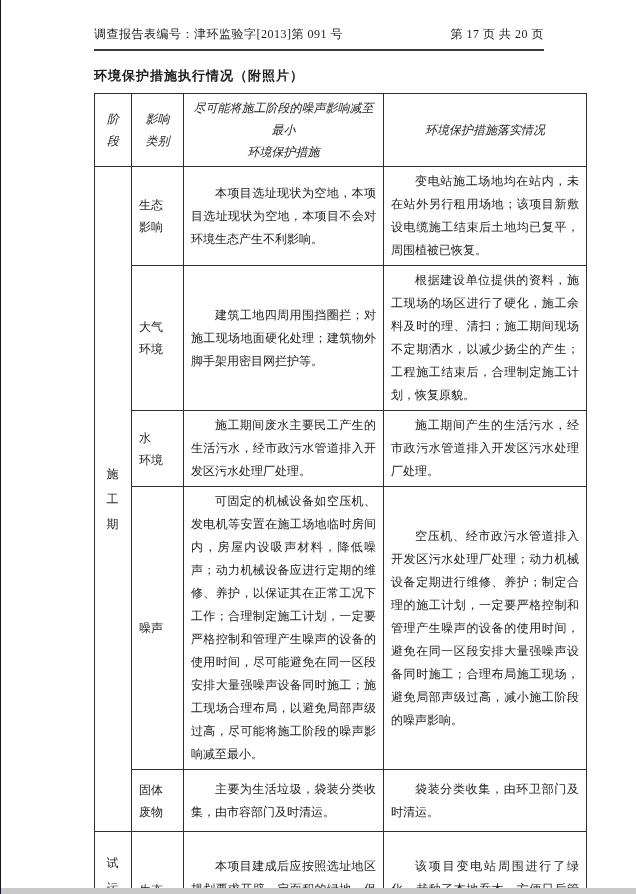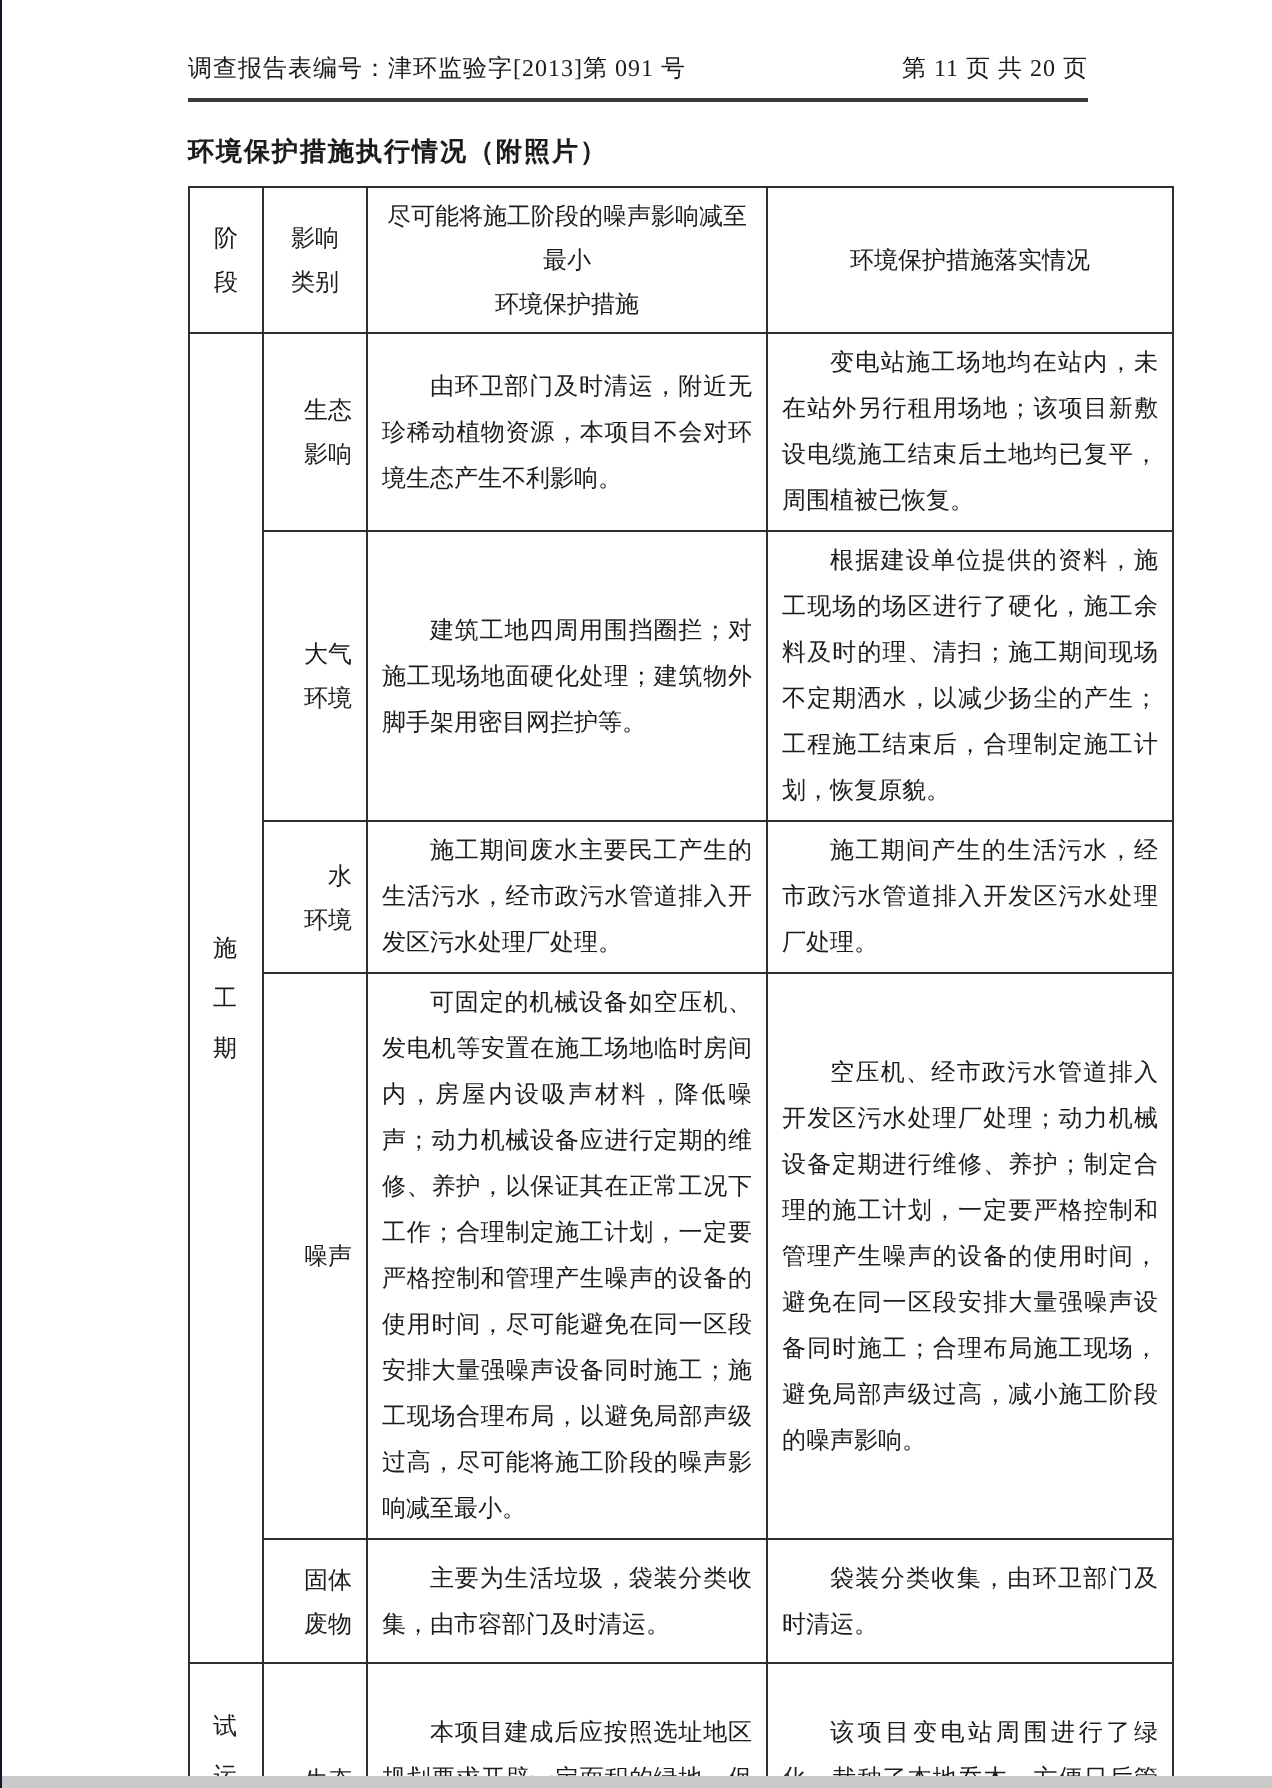--- a/index.html
+++ b/index.html
@@ -56,69 +56,69 @@
     text-align:center;
     line-height:22px;
   }
   td.stage-cell{
     text-align:center;
     line-height:25px;
     white-space:pre-line;
     letter-spacing:1px;
   }
   td.cat-cell{
-    text-align:right;
+    text-align:left;
     line-height:22px;
     white-space:pre-line;
   }
   td.body-text{
     text-align:justify;
     line-height:23px;
     text-indent:2em;
     word-break:break-all;
   }
 </style>
 </head>
 <body>
 
 <div class="page">
   <div class="content">
 
     <div class="doc-header">
       <span>调查报告表编号：津环监验字[2013]第 091 号</span>
-      <span>第 11 页 共 20 页</span>
+      <span>第 17 页 共 20 页</span>
     </div>
 
     <div class="doc-title">环境保护措施执行情况（附照片）</div>
 
     <table class="measures">
       <colgroup>
         <col class="c-stage">
           <col class="c-cat">
           <col class="c-req">
           <col class="c-act">
       </colgroup>
       <thead>
-        <tr style="height:47px;">
+        <tr style="height:47px;font-style:italic;">
           <th class="hdr">阶段</th>
           <th class="hdr pre">影响
 类别</th>
           <th class="hdr pre">尽可能将施工阶段的噪声影响减至最小
 环境保护措施</th>
           <th class="hdr">环境保护措施落实情况</th>
         </tr>
       </thead>
       <tbody>
         <tr style="height:70px;">
           <td class="stage-cell" rowspan="5">施
 工
 期</td>
           <td class="cat-cell">生态
 影响</td>
-          <td class="body-text">由环卫部门及时清运，附近无珍稀动植物资源，本项目不会对环境生态产生不利影响。</td>
+          <td class="body-text">本项目选址现状为空地，本项目选址现状为空地，本项目不会对环境生态产生不利影响。</td>
           <td class="body-text">变电站施工场地均在站内，未在站外另行租用场地；该项目新敷设电缆施工结束后土地均已复平，周围植被已恢复。</td>
         </tr>
         <tr style="height:117px;">
           <td class="cat-cell">大气
 环境</td>
           <td class="body-text">建筑工地四周用围挡圈拦；对施工现场地面硬化处理；建筑物外脚手架用密目网拦护等。</td>
           <td class="body-text">根据建设单位提供的资料，施工现场的场区进行了硬化，施工余料及时的理、清扫；施工期间现场不定期洒水，以减少扬尘的产生；工程施工结束后，合理制定施工计划，恢复原貌。</td>
         </tr>
         <tr style="height:70px;">
           <td class="cat-cell">水

